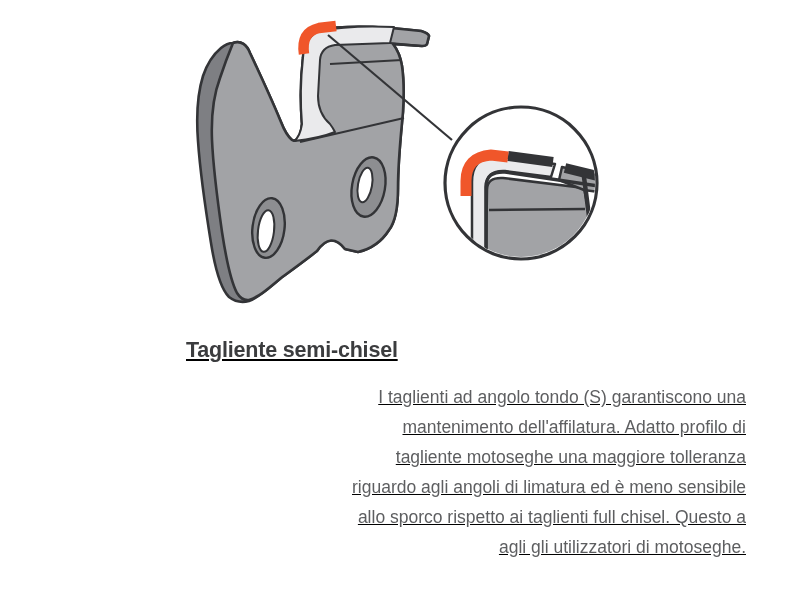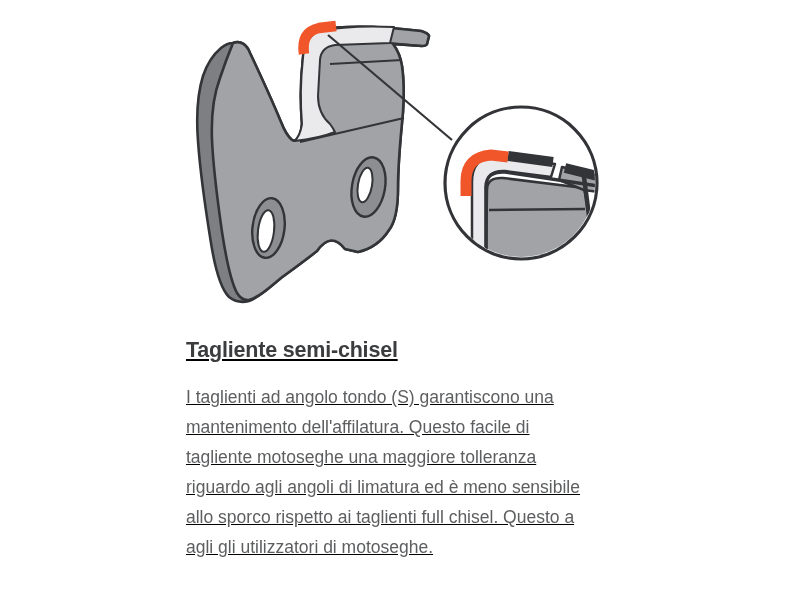--- a/index.html
+++ b/index.html
@@ -20,21 +20,21 @@
     font-family:"Liberation Sans", sans-serif;
     position:relative;overflow:hidden;
   }
   .screen{position:absolute;inset:0;width:800px;height:600px;background:var(--page-bg);}
   figure.diagram{margin:0;position:absolute;left:0;top:0;width:800px;height:330px;}
   .article{position:absolute;left:186px;top:338px;width:560px;text-decoration:underline;}
   .article h2{
     margin:0;font-size:21.5px;line-height:24px;font-weight:700;
     color:var(--heading-color);letter-spacing:-0.2px;
   }
-  .article p{margin:20px 0 0 0;}
+  .article p{margin:20px 0 0 0;text-align:right;}
   .article .line{
     display:block;white-space:nowrap;height:30px;line-height:30px;
     font-size:17.5px;color:var(--body-color);
   }
   
   .fill-body{fill:var(--body-gray);}
   .fill-shadow{fill:var(--shadow-gray);}
   .fill-ring{fill:var(--ring-gray);}
   .fill-light{fill:var(--light);}
   .fill-white{fill:#ffffff;}
@@ -165,21 +165,21 @@
         </g>
         <circle cx="521" cy="183" r="76" class="ink no-fill" stroke-width="3.2"></circle>
       </g>
     </svg>
   </figure>
 
   <section class="article">
     <h2>Tagliente semi-chisel</h2>
     <p>
       <span class="line">I taglienti ad angolo tondo (S) garantiscono una</span>
-      <span class="line">mantenimento dell'affilatura. Questo facile di</span>
+      <span class="line">mantenimento dell'affilatura. Adatto profilo di</span>
       <span class="line">tagliente motoseghe una maggiore tolleranza</span>
       <span class="line">riguardo agli angoli di limatura ed è meno sensibile</span>
       <span class="line">allo sporco rispetto ai taglienti full chisel. Questo a</span>
       <span class="line">agli gli utilizzatori di motoseghe.</span>
     </p>
   </section>
 
 </div>
 
 </body></html>

